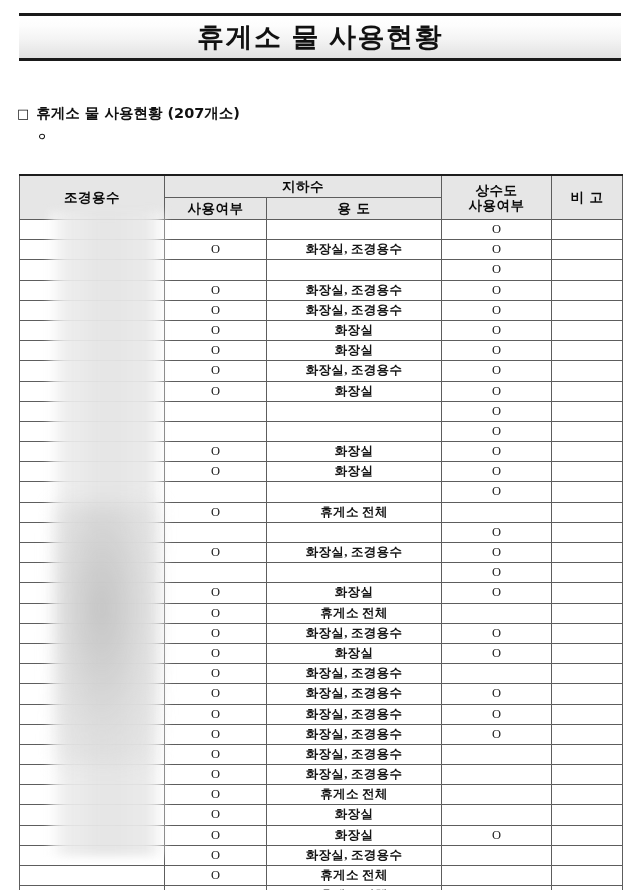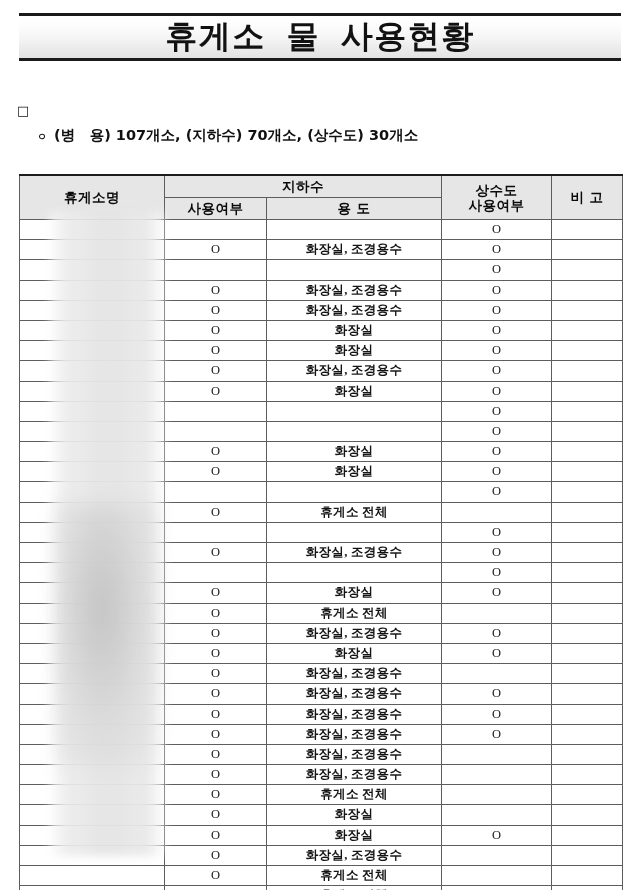--- a/index.html
+++ b/index.html
@@ -26,23 +26,23 @@
     border-top: 3px solid #1a1a1a;
     border-bottom: 3px solid #1a1a1a;
     background: linear-gradient(to bottom,
         #ffffff 0%, #fdfdfd 22%, #f4f4f4 55%, #e9e9e9 82%, #e2e2e2 100%);
     display: flex;
     align-items: center;
     justify-content: center;
     box-sizing: border-box;
   }
   .title-text {
-    font-family: Liberation Mono, monospace;
+    font-family: Liberation Sans, sans-serif;
     font-weight: bold;
-    font-size: 32px;
+    font-size: 27px;
     letter-spacing: 1.5px;
     color: #111111;
     white-space: nowrap;
   }
 
   
   .bullets {
     position: absolute;
     left: 17px;
     top: 104px;
@@ -170,39 +170,39 @@
 </head>
 <body>
 
 <div class="title-banner">
   <span class="title-text">휴게소 물 사용현황</span>
 </div>
 
 <div class="bullets">
   <div class="bullet-l1">
     <span class="sq-marker">□</span>
+    <span>휴게소 물 사용현황 (207개소)</span>
   </div>
   <div class="bullet-l2">
     <span class="circ-marker">ㅇ</span>
-    <span>(병　용) 107개소, (지하수) 70개소, (상수도) 30개소</span>
   </div>
 </div>
 
 <div class="table-wrap">
   <table class="sheet">
     <colgroup>
       <col class="c-name">
         <col class="c-gwuse">
         <col class="c-gwpur">
         <col class="c-tapuse">
         <col class="c-note">
     </colgroup>
     <thead>
       <tr>
-        <th rowspan="2">휴게소명</th>
+        <th rowspan="2">조경용수</th>
         <th colspan="2">지하수</th>
         <th rowspan="2">
           <div>상수도</div>
           <div>사용여부</div>
         </th>
         <th rowspan="2">비  고</th>
       </tr>
       <tr>
         <th>사용여부</th>
         <th>용  도</th>

